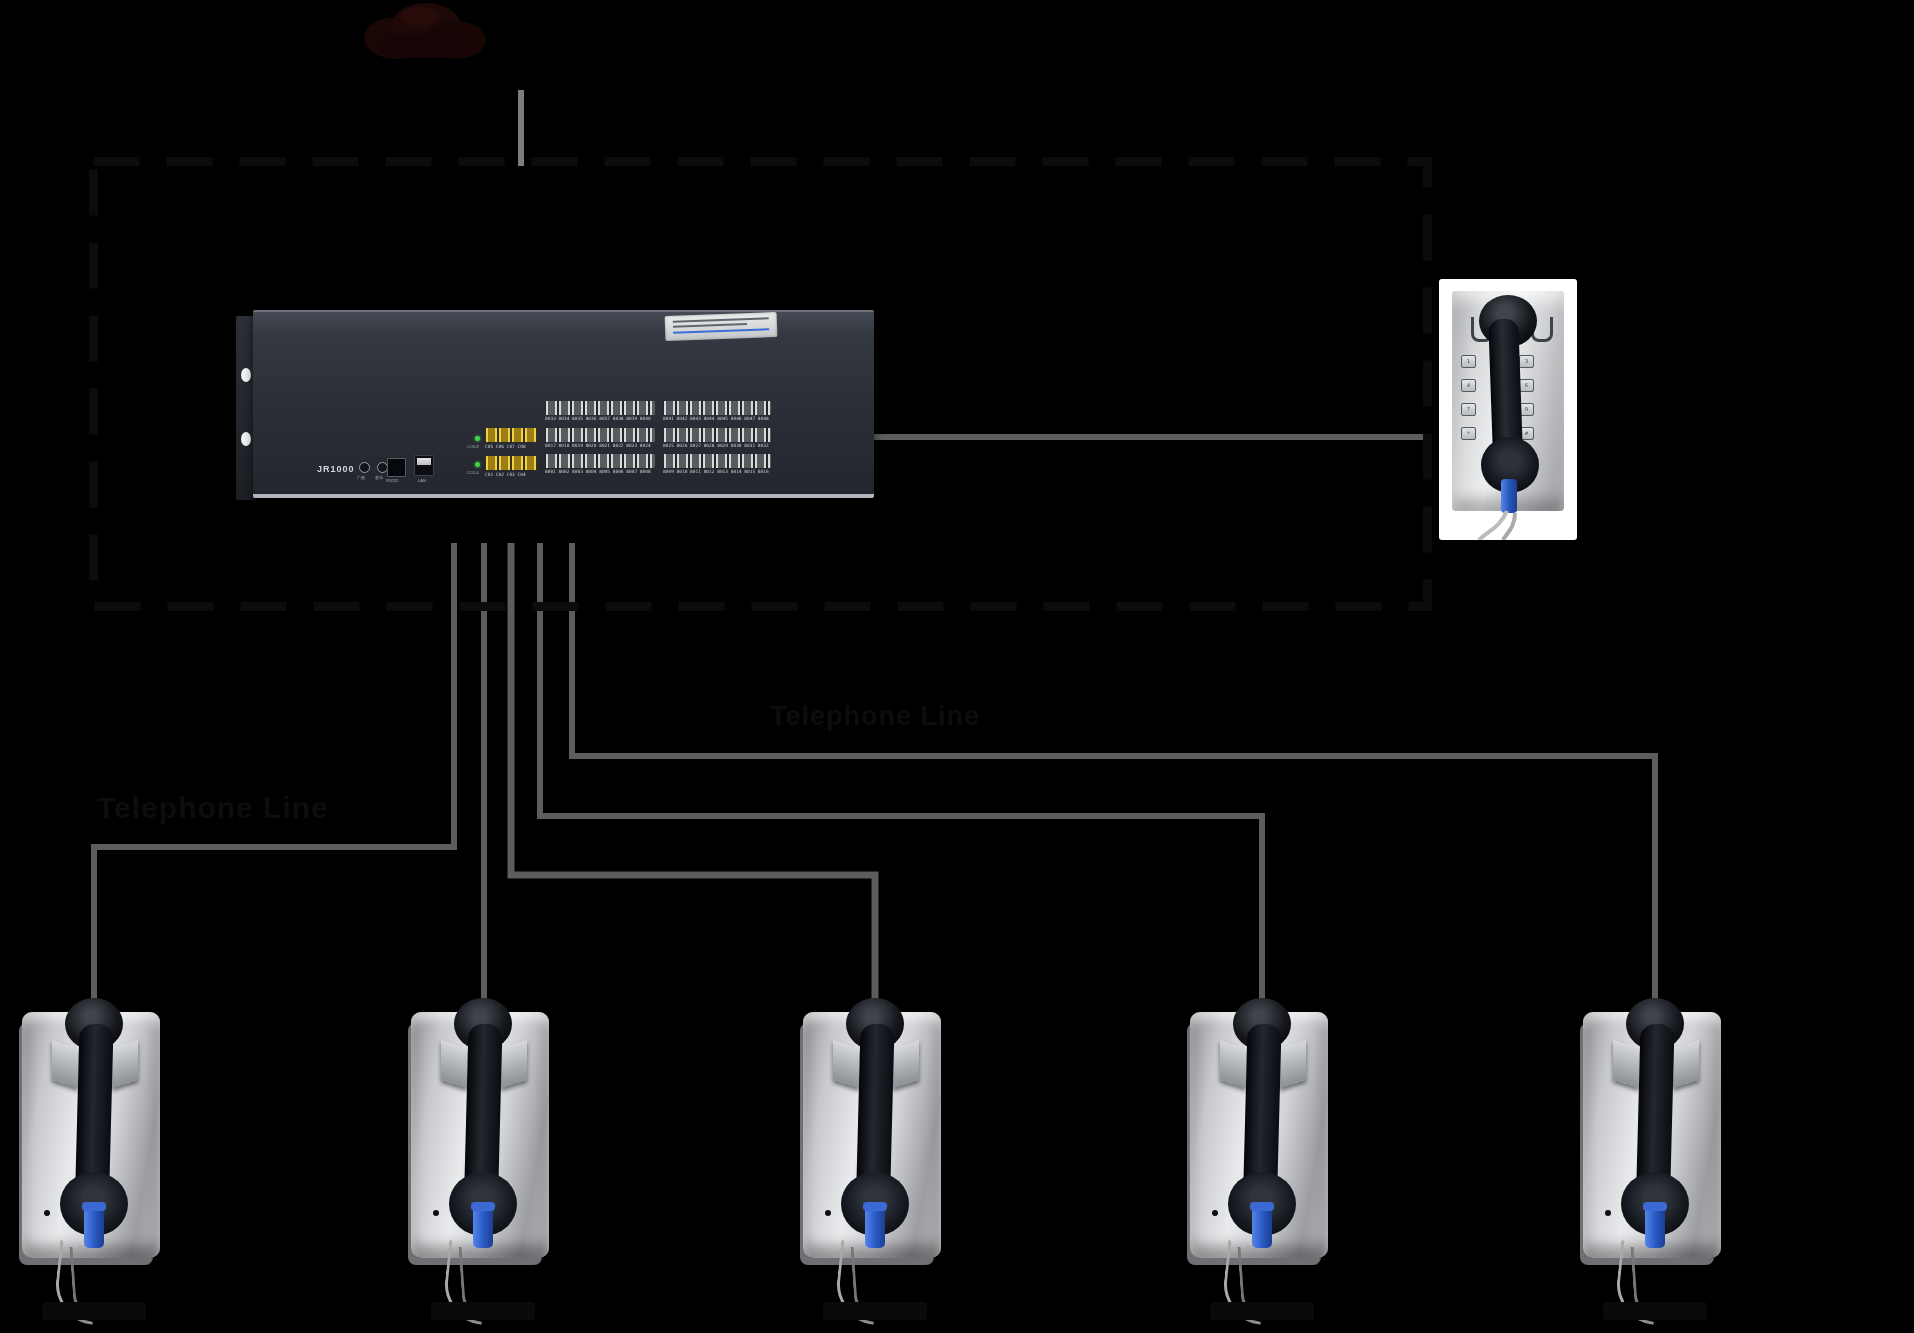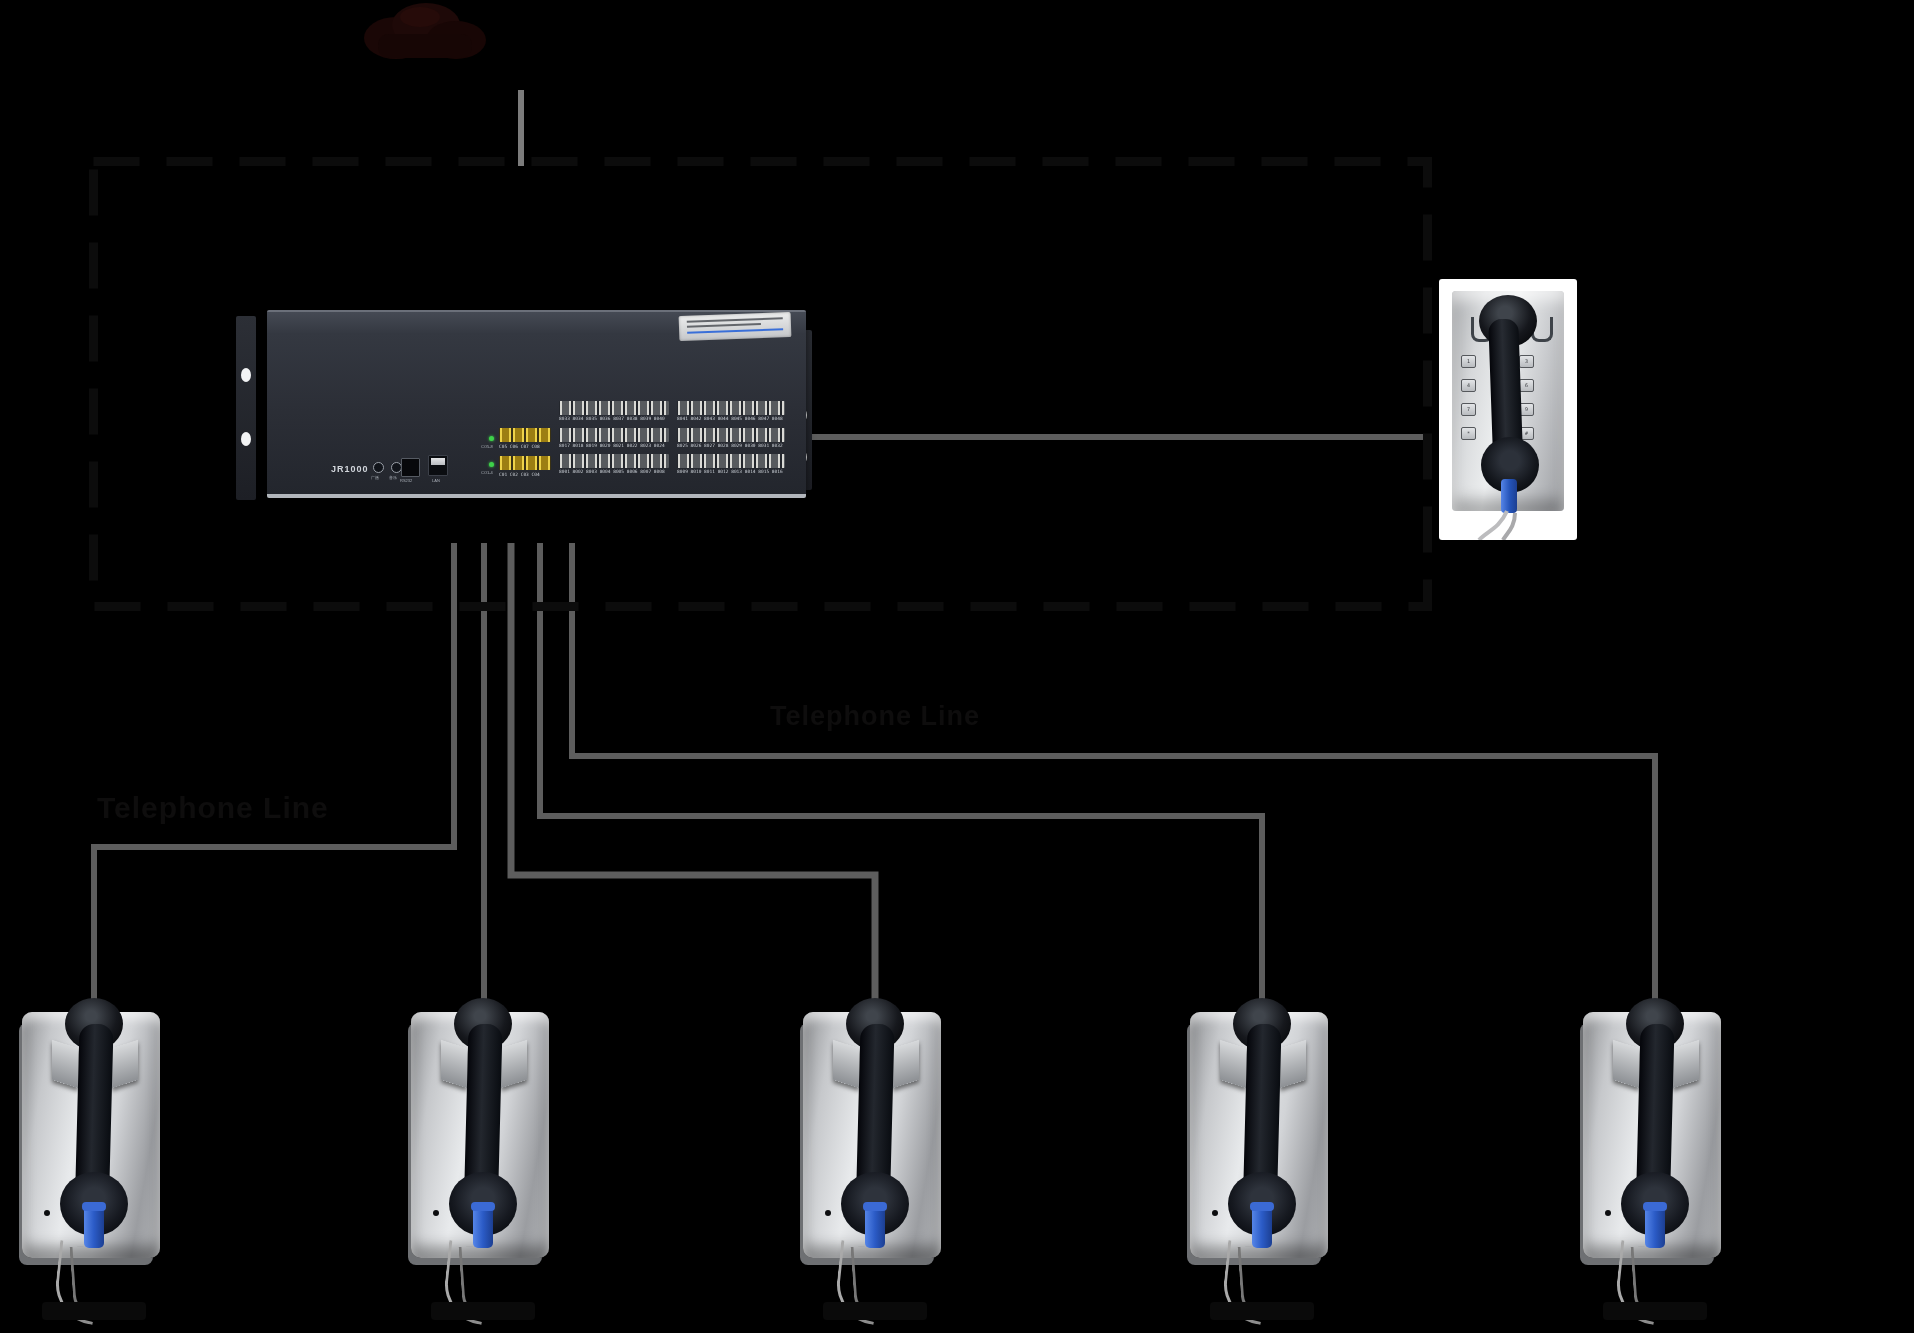--- a/index.html
+++ b/index.html
@@ -7,21 +7,21 @@
          font-family:"Liberation Sans",sans-serif;}
   svg.layer{position:absolute;left:0;top:0;z-index:1;}
 
   
   .hidden-label{position:absolute;z-index:2;color:#0e0d0d;font-weight:bold;
     font-family:"Liberation Sans",sans-serif;white-space:nowrap;letter-spacing:1px;}
   .smudge{position:absolute;background:#0a0a0a;border-radius:4px;z-index:2;}
 
   
   .pbx{position:absolute;left:236px;top:302px;width:580px;height:200px;z-index:3;}
-  .pbx .body{position:absolute;left:31px;top:8px;width:539px;height:182px;
+  .pbx .body{position:absolute;left:17px;top:8px;width:621px;height:182px;
     background:linear-gradient(180deg,#454a54 0%,#343841 12%,#2b2e36 55%,#23262d 100%);
     border-top:2px solid #6b707a;border-bottom:4px solid #b2b6bc;border-radius:2px;
     box-shadow:0 6px 10px rgba(0,0,0,.6);}
   .pbx .ear{position:absolute;width:20px;background:linear-gradient(180deg,#2c2f36,#1d1f25);
     border-radius:2px;}
   .pbx .ear .hole{position:absolute;left:5px;width:10px;height:14px;background:#f2f3f4;
     border-radius:50%;}
   .pbx-model{position:absolute;left:64px;top:152px;font-size:9px;letter-spacing:1px;
     color:#d2d6dc;font-weight:bold;}
   .jack{position:absolute;top:150px;width:9px;height:9px;border-radius:50%;

